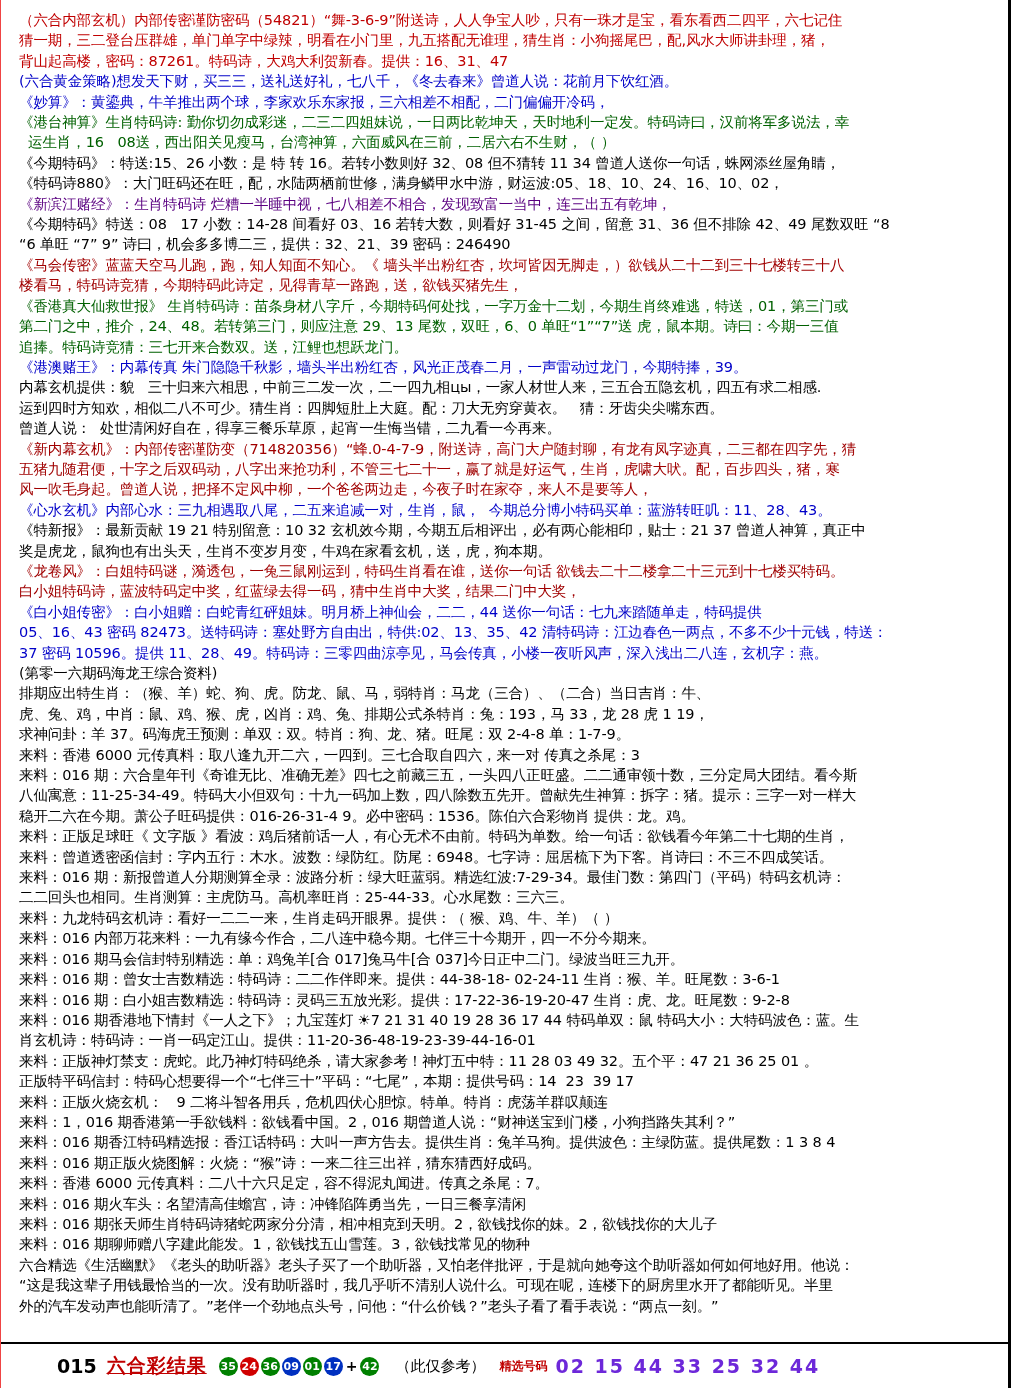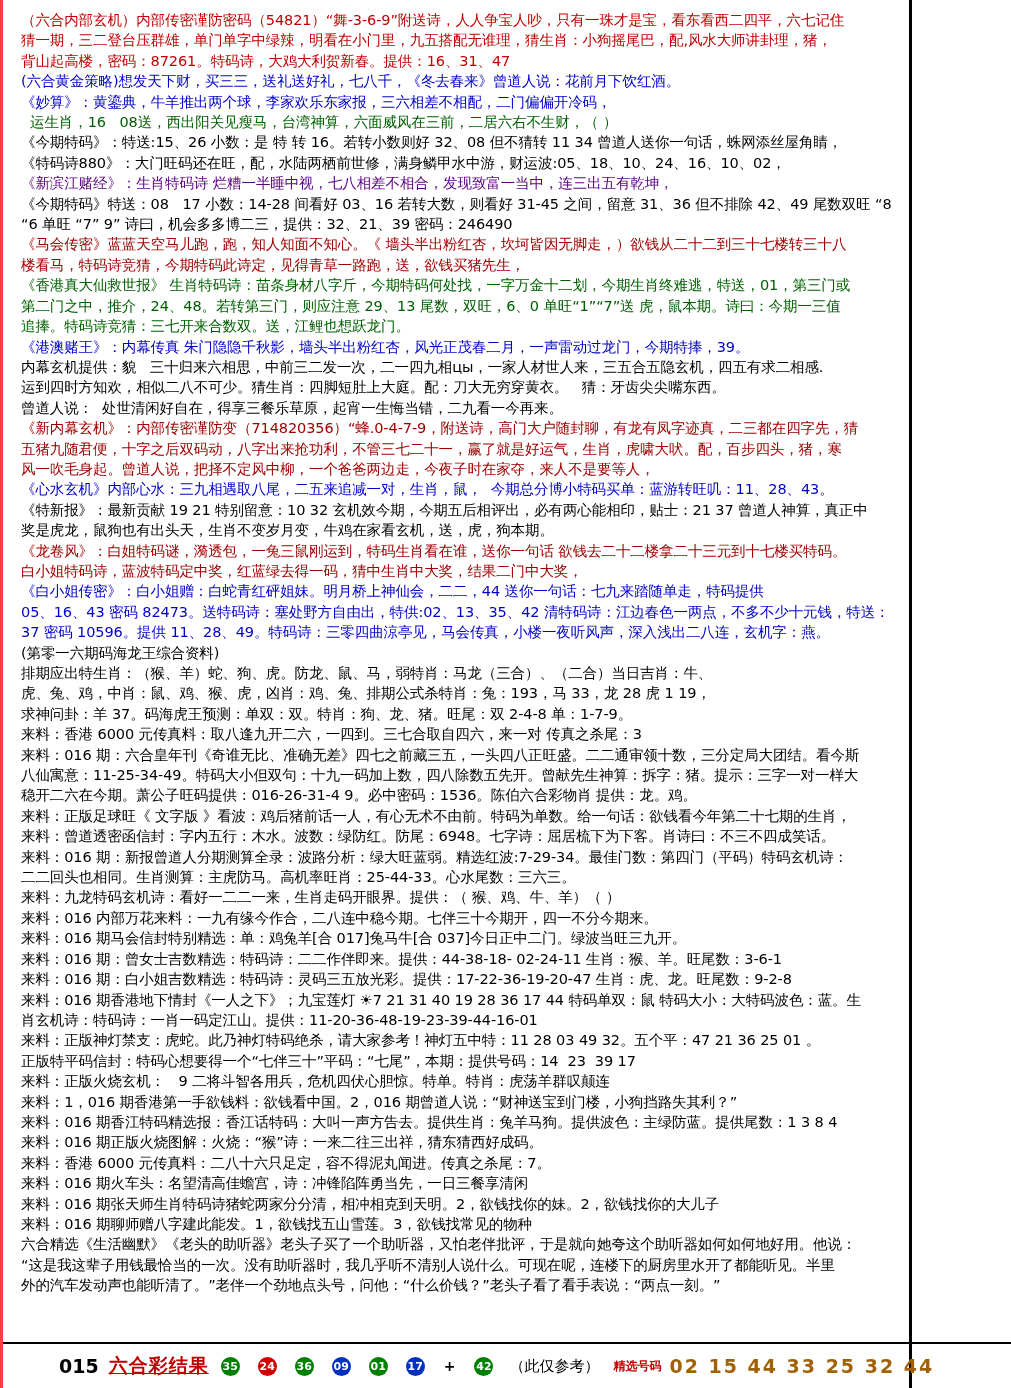--- a/index.html
+++ b/index.html
@@ -9,24 +9,24 @@
   }
   body {
     width: 1011px;
     height: 1388px;
     font-family: "DejaVu Sans", "Liberation Sans", sans-serif;
     color: #000000;
     overflow: hidden;
   }
   .page {
     position: relative;
-    width: 912px;
+    width: 1011px;
     height: 1388px;
     box-sizing: border-box;
-    border-left: 3px solid #ef4444;
+    border-left: 1px solid #ef4444;
     border-right: 3px solid #000;
     background: #fff;
   }
   .content {
     padding: 10px 14px 0 18px;
   }
   .line {
     font-size: 14.5px;
     line-height: 20.4px;
     letter-spacing: -0.1px;
@@ -66,21 +66,21 @@
     font-size: 19px;
     font-weight: bold;
     color: #c00000;
     margin-right: 12px;
     letter-spacing: 1px;
     text-decoration: underline;
   }
   .balls {
     display: flex;
     align-items: center;
-    gap: 18px;
+    gap: 2px;
     margin-right: 16px;
   }
   .ball {
     width: 19px;
     height: 19px;
     border-radius: 50%;
     color: #fff;
     font-size: 11px;
     font-weight: bold;
     display: flex;
@@ -103,34 +103,35 @@
   }
   .f-pick {
     font-size: 12px;
     font-weight: bold;
     color: #c00000;
     margin-right: 8px;
   }
   .f-picknums {
     font-size: 19px;
     font-weight: bold;
-    color: #a16207;
+    color: #6d28d9;
     letter-spacing: 2px;
   }
 </style>
 </head>
 <body>
 
 <div class="page">
   <div class="content" id="body-lines">
       <div class="line ln-red">（六合内部玄机）内部传密谨防密码（54821）“舞-3-6-9”附送诗，人人争宝人吵，只有一珠才是宝，看东看西二四平，六七记住</div>
       <div class="line ln-red">猜一期，三二登台压群雄，单门单字中绿辣，明看在小门里，九五搭配无谁理，猜生肖：小狗摇尾巴，配,风水大师讲卦理，猪，</div>
       <div class="line ln-red">背山起高楼，密码：87261。特码诗，大鸡大利贺新春。提供：16、31、47</div>
       <div class="line ln-blue">(六合黄金策略)想发天下财，买三三，送礼送好礼，七八千，《冬去春来》曾道人说：花前月下饮红酒。</div>
       <div class="line ln-blue">《妙算》：黄鎏典，牛羊推出两个球，李家欢乐东家报，三六相差不相配，二门偏偏开冷码，</div>
+      <div class="line ln-green">《港台神算》生肖特码诗: 勤你切勿成彩迷，二三二四姐妹说，一日两比乾坤天，天时地利一定发。特码诗曰，汉前将军多说法，幸</div>
       <div class="line ln-green">  运生肖，16   08送，西出阳关见瘦马，台湾神算，六面威风在三前，二居六右不生财，（ ）</div>
       <div class="line ln-black">《今期特码》：特送:15、26 小数：是 特 转 16。若转小数则好 32、08 但不猜转 11 34 曾道人送你一句话，蛛网添丝屋角睛，</div>
       <div class="line ln-black">《特码诗880》：大门旺码还在旺，配，水陆两栖前世修，满身鳞甲水中游，财运波:05、18、10、24、16、10、02，</div>
       <div class="line ln-purple">《新滨江赌经》：生肖特码诗 烂糟一半睡中视，七八相差不相合，发现致富一当中，连三出五有乾坤，</div>
       <div class="line ln-black">《今期特码》特送：08   17 小数：14-28 间看好 03、16 若转大数，则看好 31-45 之间，留意 31、36 但不排除 42、49 尾数双旺 “8</div>
       <div class="line ln-black">“6 单旺 “7” 9” 诗曰，机会多多博二三，提供：32、21、39 密码：246490</div>
       <div class="line ln-dkred">《马会传密》蓝蓝天空马儿跑，跑，知人知面不知心。《 墙头半出粉红杏，坎坷皆因无脚走，）欲钱从二十二到三十七楼转三十八</div>
       <div class="line ln-dkred">楼看马，特码诗竞猜，今期特码此诗定，见得青草一路跑，送，欲钱买猪先生，</div>
       <div class="line ln-green">《香港真大仙救世报》 生肖特码诗：苗条身材八字斤，今期特码何处找，一字万金十二划，今期生肖终难逃，特送，01，第三门或</div>
       <div class="line ln-green">第二门之中，推介，24、48。若转第三门，则应注意 29、13 尾数，双旺，6、0 单旺“1”“7”送 虎，鼠本期。诗曰：今期一三值</div>

